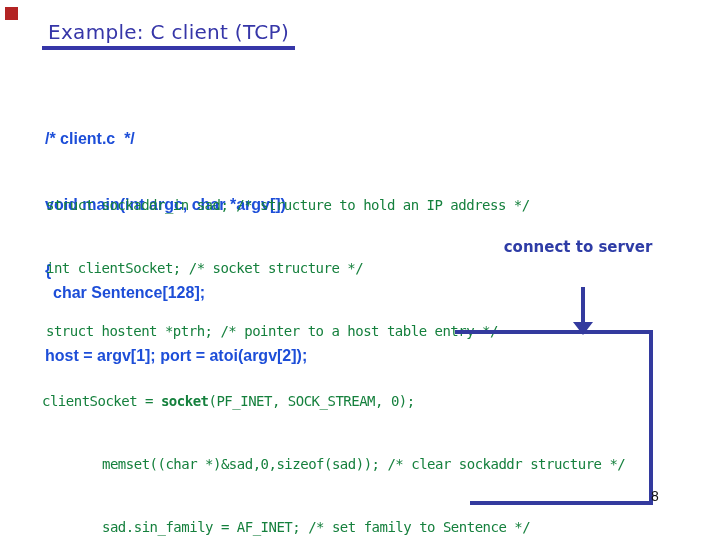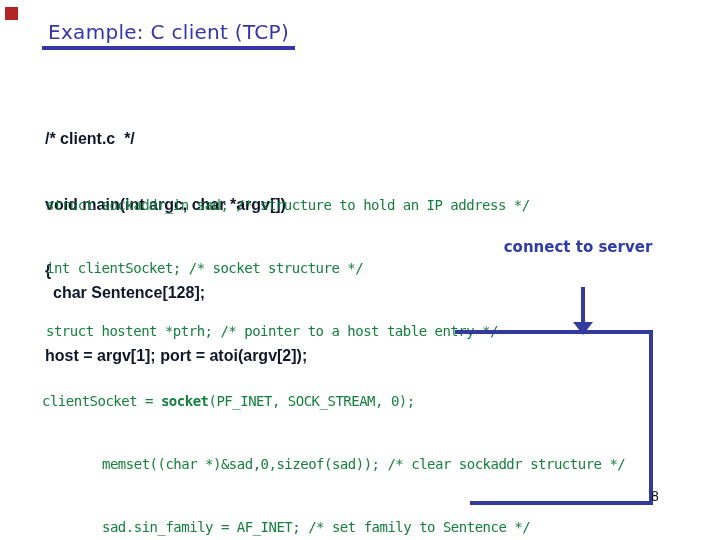--- a/index.html
+++ b/index.html
@@ -14,21 +14,21 @@
   .title {
     position:absolute; left:42px; top:20px; margin:0;
     font-family:"DejaVu Sans", sans-serif;
     font-size:20px; font-weight:normal; color:#3636a8;
     letter-spacing:0.3px;
     border-bottom:4px solid #3636a8;
     padding:0 6px 2px 6px;
     display:inline-block;
   }
   .codeA {
-    position:absolute; color:#0f172a;
+    position:absolute; color:#1d4ed8;
     font-family:"Liberation Sans", sans-serif;
     font-weight:bold; font-size:16px; line-height:22px;
     white-space:pre;
   }
   .codeB {
     position:absolute; color:#15803d;
     font-family:"DejaVu Sans Mono","Liberation Mono", monospace;
     font-size:14px; line-height:21px; letter-spacing:-0.5px;
     white-space:pre; font-weight:normal;
   }

